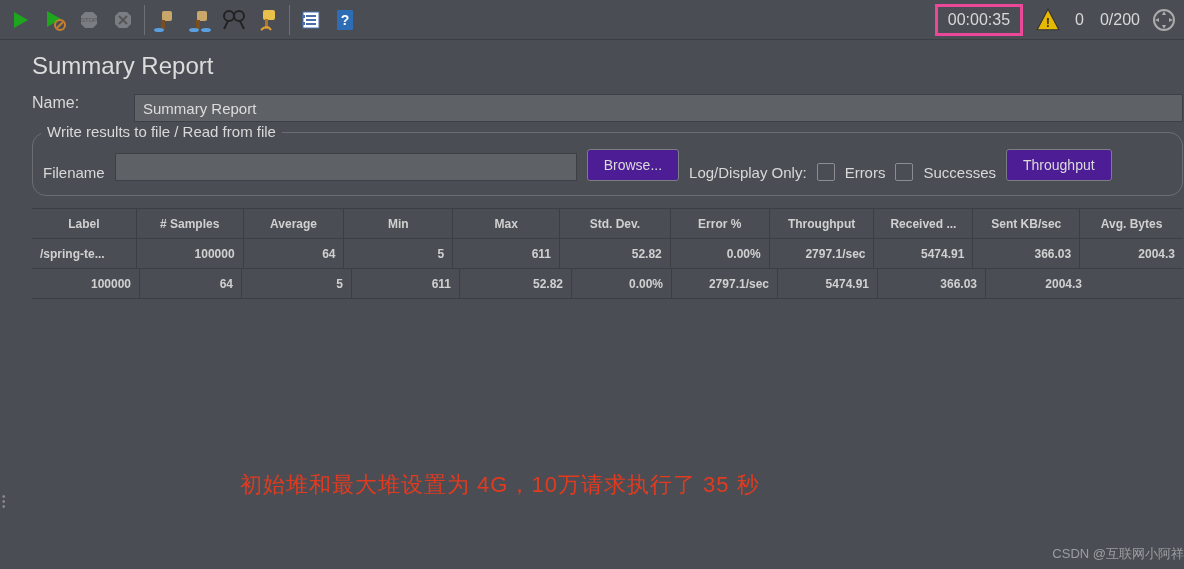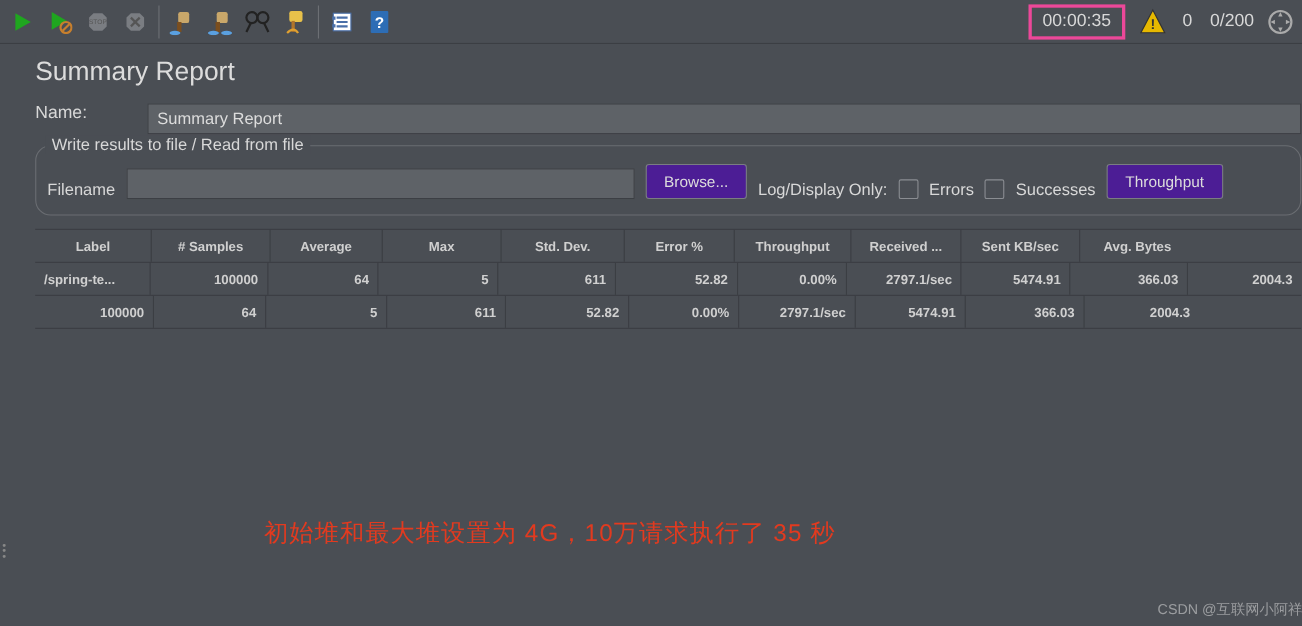--- a/index.html
+++ b/index.html
@@ -189,20 +189,21 @@
         <span>Successes</span>
         <button class="btn">Throughput</button>
       </div>
     </div>
 
     <div class="tbl">
       <div class="thead">
         <div class="cell c0">Label</div>
         <div class="cell c1"># Samples</div>
         <div class="cell c2">Average</div>
+        <div class="cell c3">Min</div>
         <div class="cell c4">Max</div>
         <div class="cell c5">Std. Dev.</div>
         <div class="cell c6">Error %</div>
         <div class="cell c7">Throughput</div>
         <div class="cell c8">Received ...</div>
         <div class="cell c9">Sent KB/sec</div>
         <div class="cell c10">Avg. Bytes</div>
       </div>
       <div class="trow">
         <div class="cell c0 lbl">/spring-te...</div>

